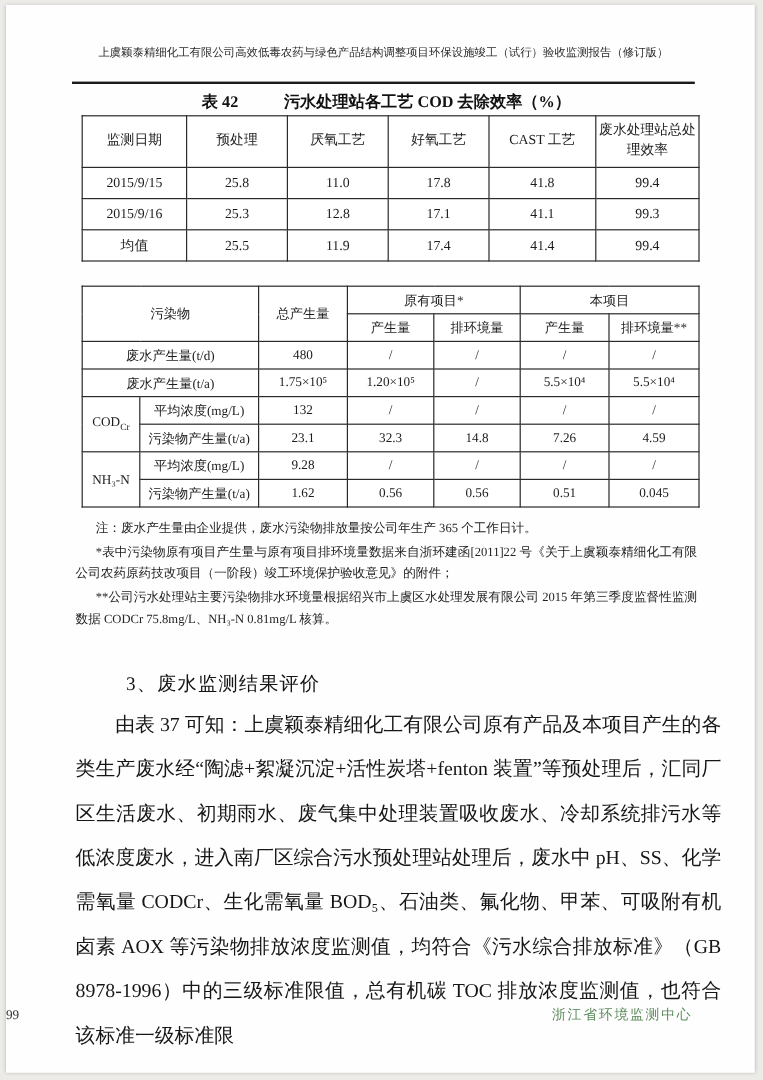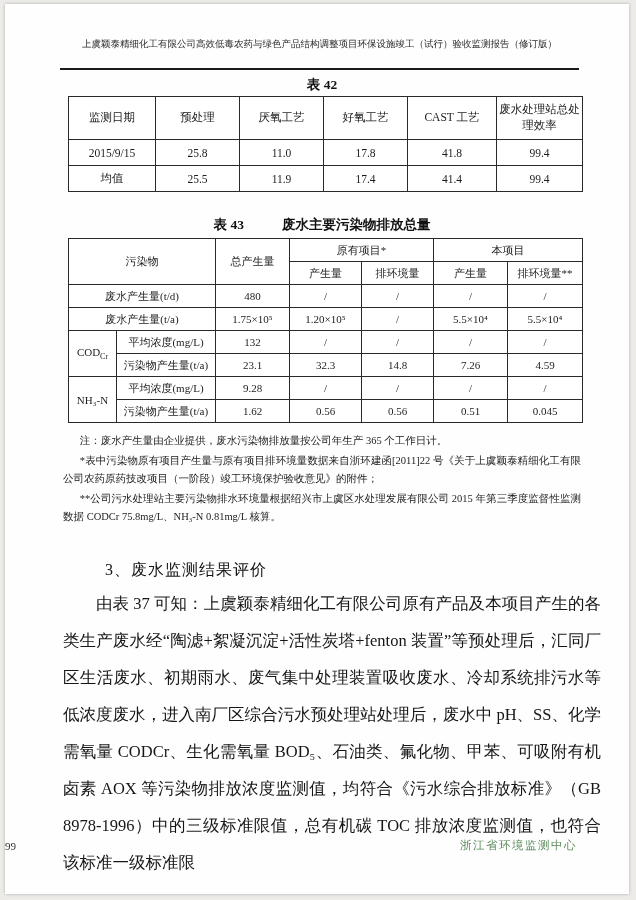--- a/index.html
+++ b/index.html
@@ -65,20 +65,21 @@
 <body>
 
 <div class="page">
 
   <div class="running-head">
     <span>上虞颖泰精细化工有限公司高效低毒农药与绿色产品结构调整项目环保设施竣工（试行）验收监测报告（修订版）</span>
   </div>
 
   <div class="caption c42">
     <span>表 42</span>
+    <span>污水处理站各工艺 COD 去除效率（%）</span>
   </div>
 
   <table class="t42">
     <colgroup>
       <col style="width:87px">
         <col style="width:84px">
         <col style="width:84px">
       <col style="width:84px">
         <col style="width:89px">
         <col style="width:86px">
@@ -96,34 +97,38 @@
     <tbody>
       <tr>
         <td>2015/9/15</td>
         <td>25.8</td>
         <td>11.0</td>
         <td>17.8</td>
         <td>41.8</td>
         <td>99.4</td>
       </tr>
       <tr>
+        <td>2015/9/16</td>
+        <td>25.3</td>
+        <td>12.8</td>
+        <td>17.1</td>
+        <td>41.1</td>
+        <td>99.3</td>
+      </tr>
+      <tr>
         <td>均值</td>
         <td>25.5</td>
         <td>11.9</td>
         <td>17.4</td>
         <td>41.4</td>
         <td>99.4</td>
       </tr>
     </tbody>
   </table>
 
-  <div class="caption c43">
-    <span>表 43</span>
-    <span>废水主要污染物排放总量</span>
-  </div>
 
   <table class="t43">
     <colgroup>
       <col style="width:48px">
         <col style="width:99px">
         <col style="width:74px">
       <col style="width:72px">
         <col style="width:72px">
         <col style="width:74px">
         <col style="width:75px">

